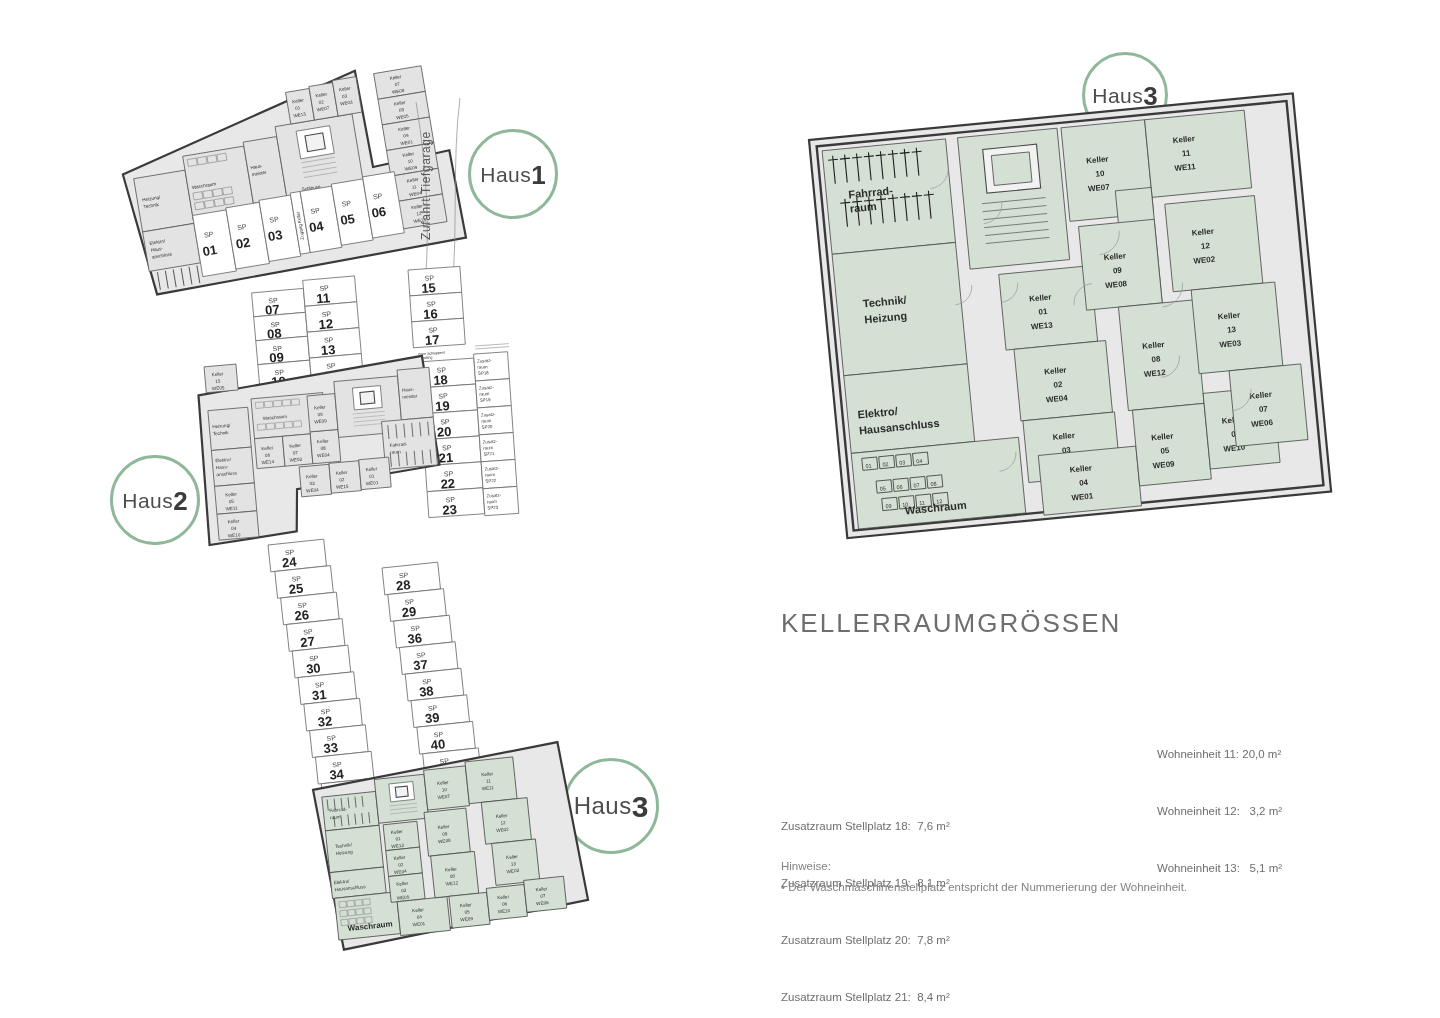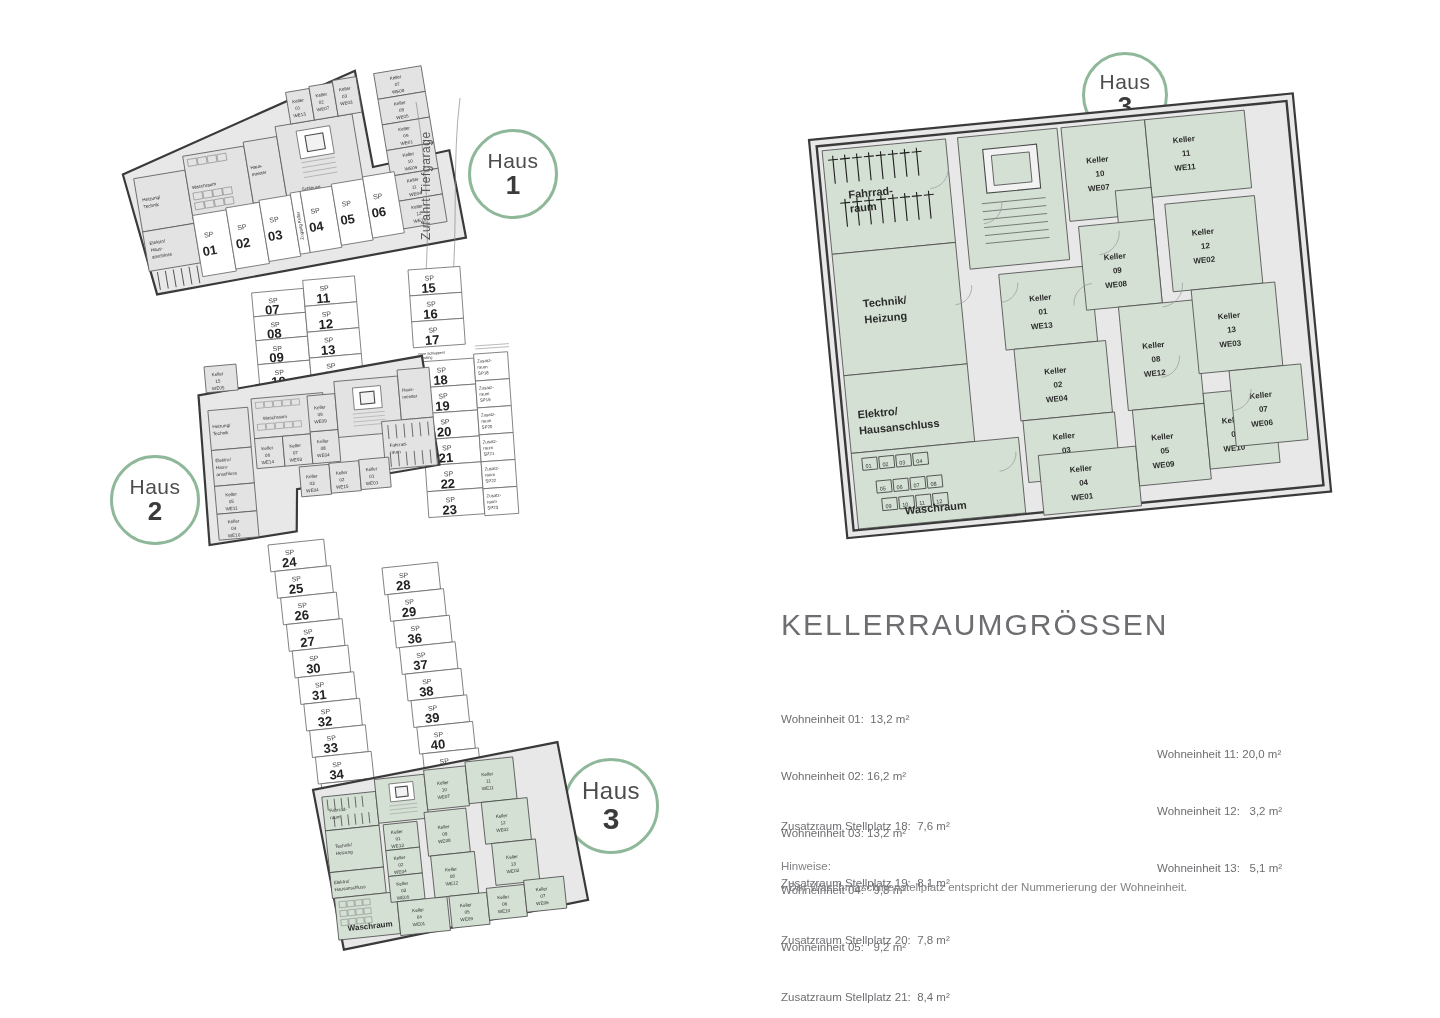--- a/index.html
+++ b/index.html
@@ -18,29 +18,29 @@
   .big-title{
     position:absolute;
     font-size:30px;
     letter-spacing:2.2px;
     font-weight:300;
     color:#6d6e71;
     white-space:nowrap;
   }
   #title-left{left:106px;top:40px;}
   #title-right{left:781px;top:48px;font-size:26px;letter-spacing:2px;}
-  #title-sizes{left:781px;top:608px;font-size:30px;letter-spacing:2px;}
+  #title-sizes{left:781px;top:608px;font-size:26px;letter-spacing:2px;}
 
   
   .haus-badge{
     position:absolute;
     border-radius:50%;
     border:3px solid #8fb89a;
     background:transparent;
-    display:flex;flex-direction:column;
+    display:flex;flex-direction:row;
     align-items:center;justify-content:center;
     line-height:1;
   }
   .haus-badge .hb-label{
     font-size:21px;font-weight:300;color:#4d4d4f;letter-spacing:.5px;
   }
   .haus-badge .hb-num{
     font-size:26px;font-weight:700;color:#3b3b3d;margin-top:1px;
   }
   #haus1{left:468px;top:129px;width:84px;height:84px;}
@@ -97,27 +97,20 @@
   </div>
   <div class="haus-badge" id="haus3-main">
     <span class="hb-label">Haus</span>
     <span class="hb-num">3</span>
   </div>
   <div class="haus-badge" id="haus3-zoom">
     <span class="hb-label">Haus</span>
     <span class="hb-num">3</span>
   </div>
 
-  <div class="size-list" id="col-a">
-    <div>Wohneinheit 01:  13,2 m²</div>
-    <div>Wohneinheit 02: 16,2 m²</div>
-    <div>Wohneinheit 03: 13,2 m²</div>
-    <div>Wohneinheit 04:   9,8 m²</div>
-    <div>Wohneinheit 05:   9,2 m²</div>
-  </div>
   <div class="size-list" id="col-c">
     <div>Wohneinheit 11: 20,0 m²</div>
     <div>Wohneinheit 12:   3,2 m²</div>
     <div>Wohneinheit 13:   5,1 m²</div>
   </div>
 
   <div id="zusatz-list">
     <div>Zusatzraum Stellplatz 18:  7,6 m²</div>
     <div>Zusatzraum Stellplatz 19:  8,1 m²</div>
     <div>Zusatzraum Stellplatz 20:  7,8 m²</div>

